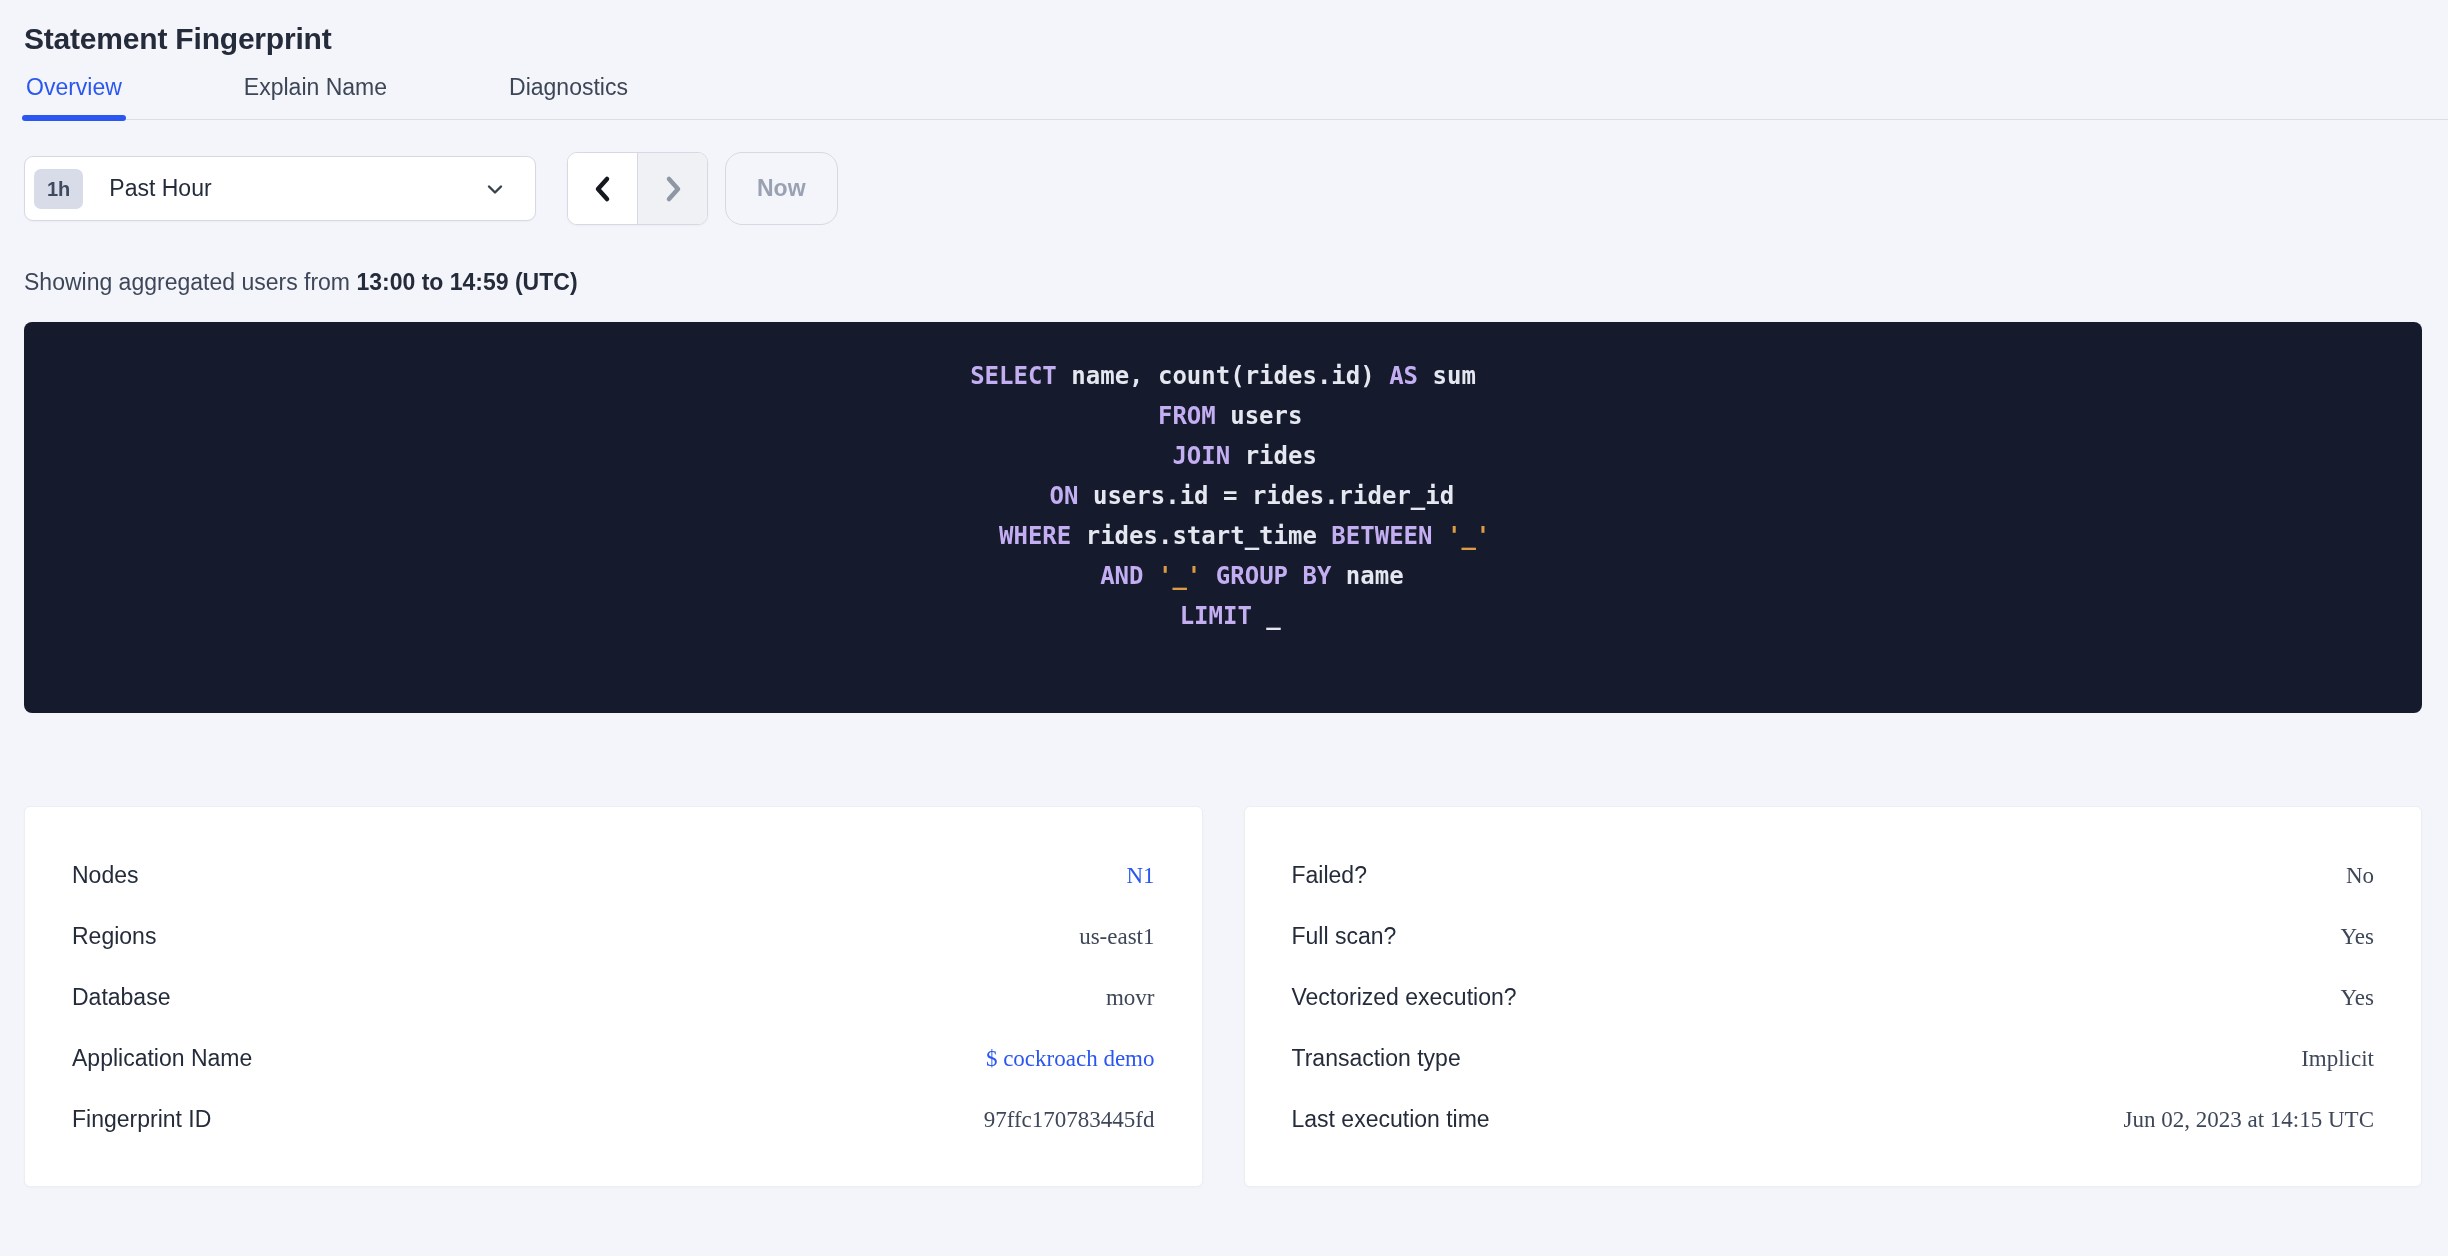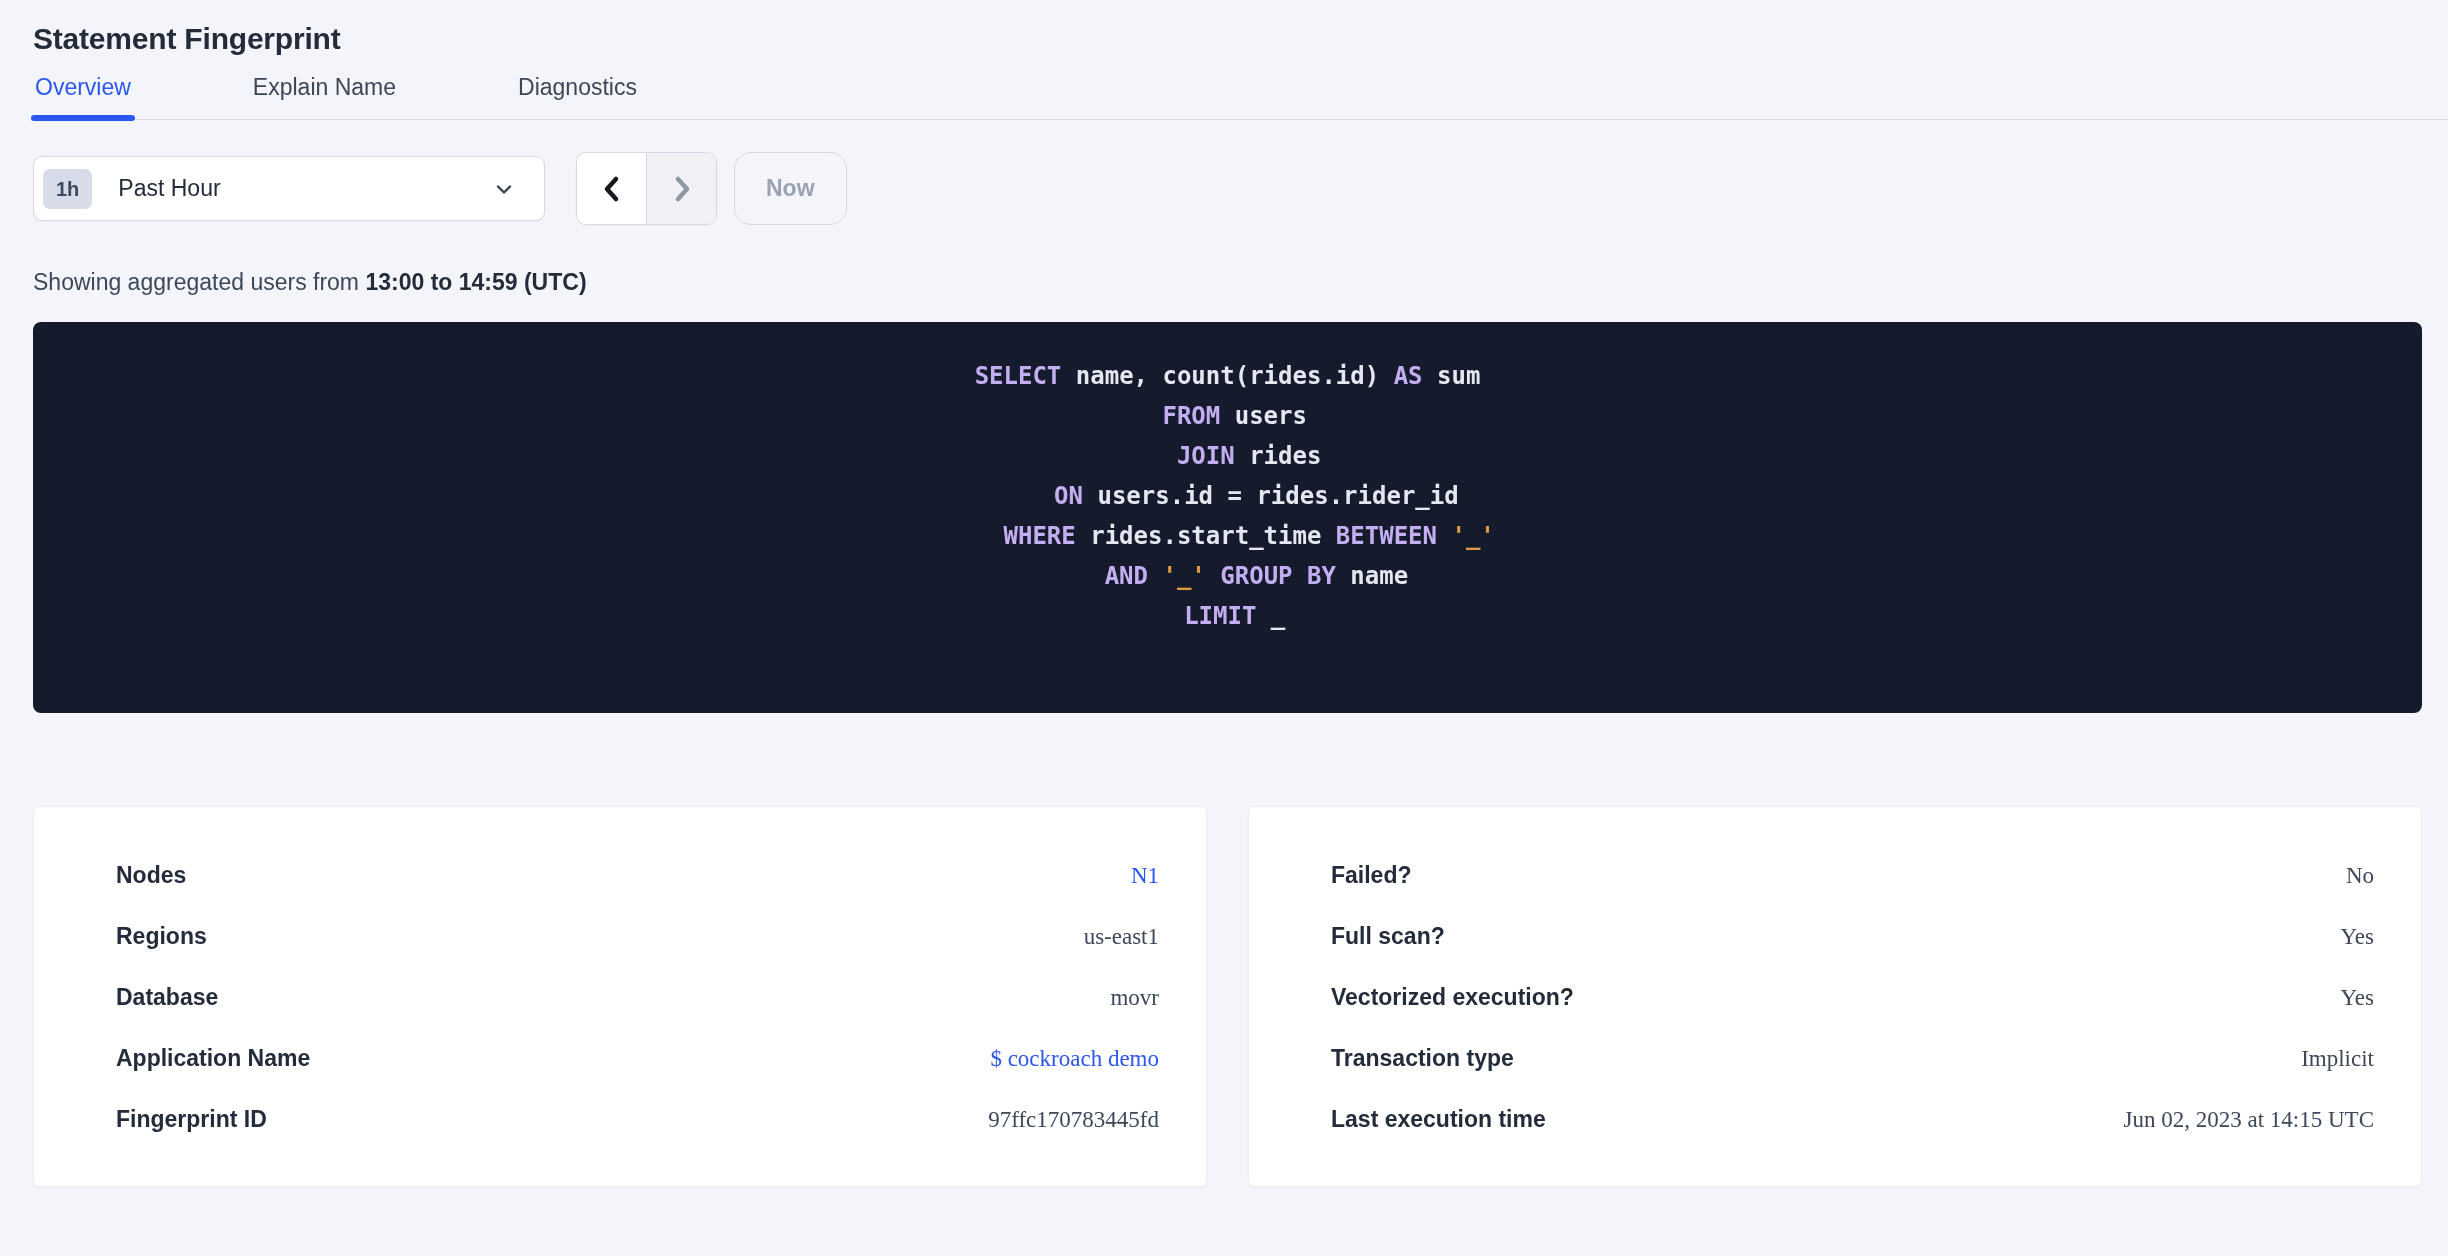--- a/index.html
+++ b/index.html
@@ -14,21 +14,21 @@
     --plain:#e4e7ef;
     --str:#dd9c43;
   }
   *{box-sizing:border-box;margin:0;padding:0;}
   html,body{width:2448px;height:1256px;overflow:hidden;}
   body{
     background:var(--page-bg);
     font-family:"Liberation Sans","DejaVu Sans",sans-serif;
     color:var(--heading);
   }
-  .page{padding:22px 26px 0 33px;}
+  .page{padding:22px 26px 0 24px;}
   h1.page-title{font-size:30px;font-weight:700;color:var(--heading);letter-spacing:-0.2px;}
 
   
   .tab-bar{display:flex;gap:118px;margin-top:18px;border-bottom:1px solid #dadce6;margin-right:-26px;}
   .tab{position:relative;font-size:23px;color:#3c4657;padding:0 2px 18px 2px;cursor:pointer;}
   .tab.active{color:var(--accent);font-weight:400;}
   .tab .ink{position:absolute;left:-2px;right:-2px;bottom:-2px;height:6px;border-radius:4px;background:var(--accent);}
 
   
   .toolbar{display:flex;align-items:center;margin-top:32px;}
@@ -77,21 +77,21 @@
   .tk-pl{color:var(--plain);}
   .tk-str{color:var(--str);}
 
   
   .cards{display:flex;gap:41px;margin-top:93px;}
   .card{
     flex:1;height:381px;background:#fff;border-radius:6px;border:1px solid #eceef4;
     padding:38px 47px;box-shadow:0 1px 2px rgba(40,50,80,0.03);
   }
   .crow{height:61px;display:flex;align-items:center;justify-content:space-between;}
-  .clabel{font-size:23px;font-weight:700;color:var(--heading);margin-left:35px;}
+  .clabel{font-size:23px;font-weight:400;color:var(--heading);}
   .cvalue{font-size:23px;color:var(--muted);font-family:Liberation Serif, serif;}
   .cvalue.link{color:var(--accent);cursor:pointer;}
 </style>
 </head>
 <body>
 
 <div class="page">
 
   <h1 class="page-title">Statement Fingerprint</h1>
 

